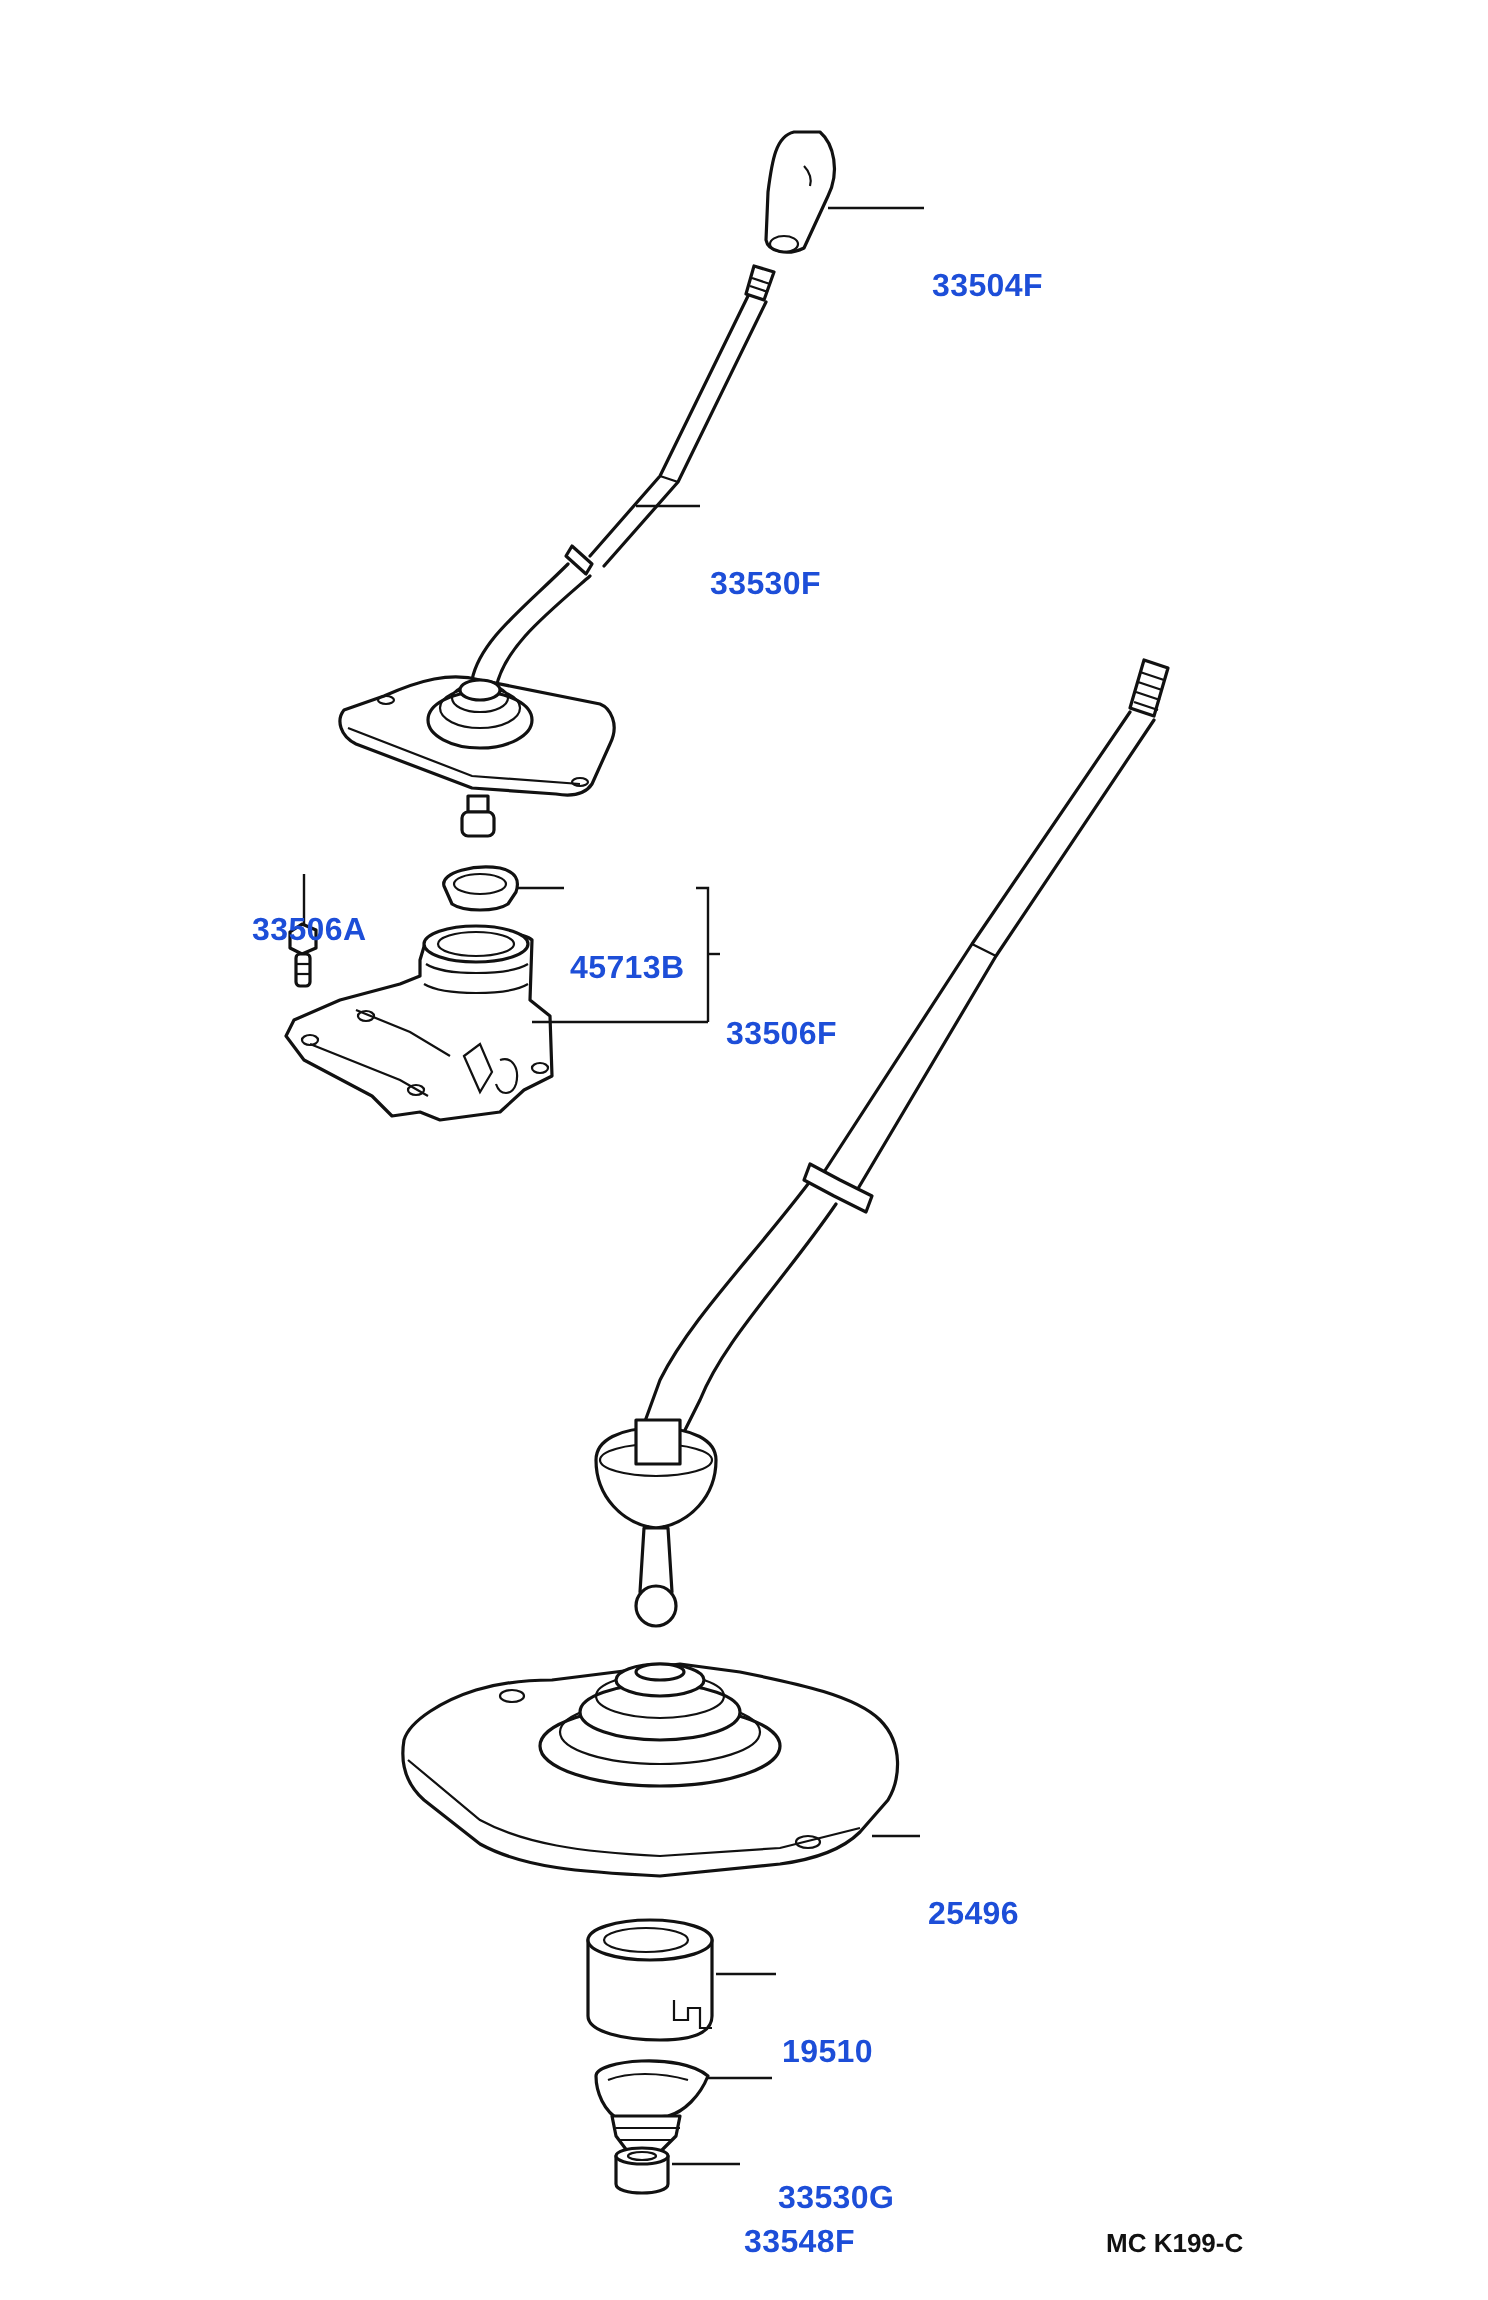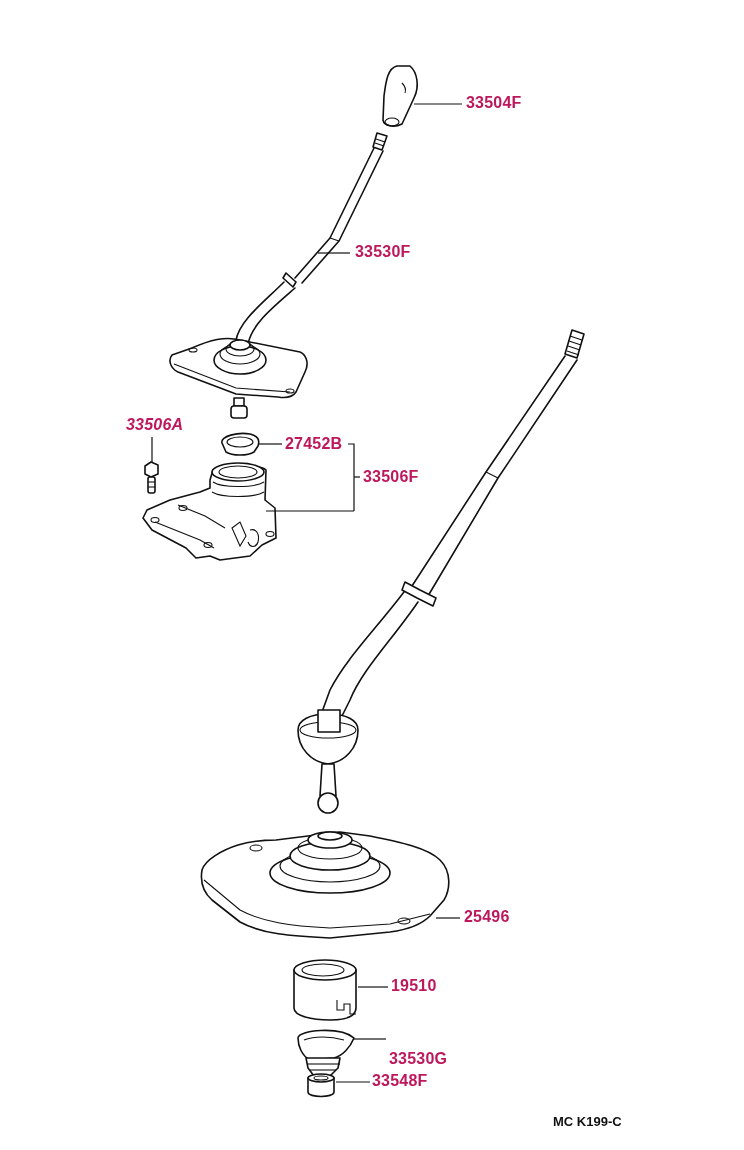--- a/index.html
+++ b/index.html
@@ -1,18 +1,18 @@
 <!DOCTYPE html>
 <html><head>
 <meta charset="utf-8">
 <style>
   html, body { margin:0; padding:0; background:#ffffff; }
   body { width:744px; height:1150px; position:relative; overflow:hidden; font-family:"Liberation Sans", sans-serif; }
   #canvas { position:absolute; left:0; top:0; width:744px; height:1150px; }
-  .label { position:absolute; font-family:"Liberation Sans", sans-serif; font-weight:bold; font-size:16px; color:#be185d; letter-spacing:0.2px; white-space:nowrap; }
+  .label { position:absolute; font-family:"Liberation Sans", sans-serif; font-weight:bold; font-size:16px; color:#1d4ed8; letter-spacing:0.2px; white-space:nowrap;margin-top:41px; }
   .code { position:absolute; font-family:"Liberation Sans", sans-serif; font-weight:bold; font-size:13px; color:#111; white-space:nowrap;text-align:right; }
   svg .ln { fill:none; stroke:#111; stroke-width:1.6; stroke-linejoin:round; stroke-linecap:round; }
   svg .thin { fill:none; stroke:#111; stroke-width:1.1; }
   svg .fillw { fill:#fff; stroke:#111; stroke-width:1.6; stroke-linejoin:round; }
   svg .leader { fill:none; stroke:#111; stroke-width:1.2; }
 </style>
 </head>
 <body>
 
 <div id="canvas">
@@ -147,22 +147,22 @@
       <line class="leader" x1="336" y1="1082" x2="370" y2="1082"></line>
     </g>
 
     <line class="leader" x1="414" y1="104" x2="462" y2="104"></line>
     <line class="leader" x1="318" y1="253" x2="350" y2="253"></line>
   </svg>
 
   
   <div class="label" style="left:466px; top:94px;">33504F</div>
   <div class="label" style="left:355px; top:243px;">33530F</div>
-  <div class="label" style="left:126px; top:416px;font-style:italic;">33506A</div>
-  <div class="label" style="left:285px; top:435px;">27452B</div>
+  <div class="label" style="left:126px; top:416px;">33506A</div>
+  <div class="label" style="left:285px; top:435px;">45713B</div>
   <div class="label" style="left:363px; top:468px;">33506F</div>
   <div class="label" style="left:464px; top:908px;">25496</div>
   <div class="label" style="left:391px; top:977px;">19510</div>
   <div class="label" style="left:389px; top:1050px;">33530G</div>
   <div class="label" style="left:372px; top:1072px;">33548F</div>
 
   <div class="code" style="left:553px; top:1114px;">MC  K199-C</div>
 </div>
 
 </body></html>

